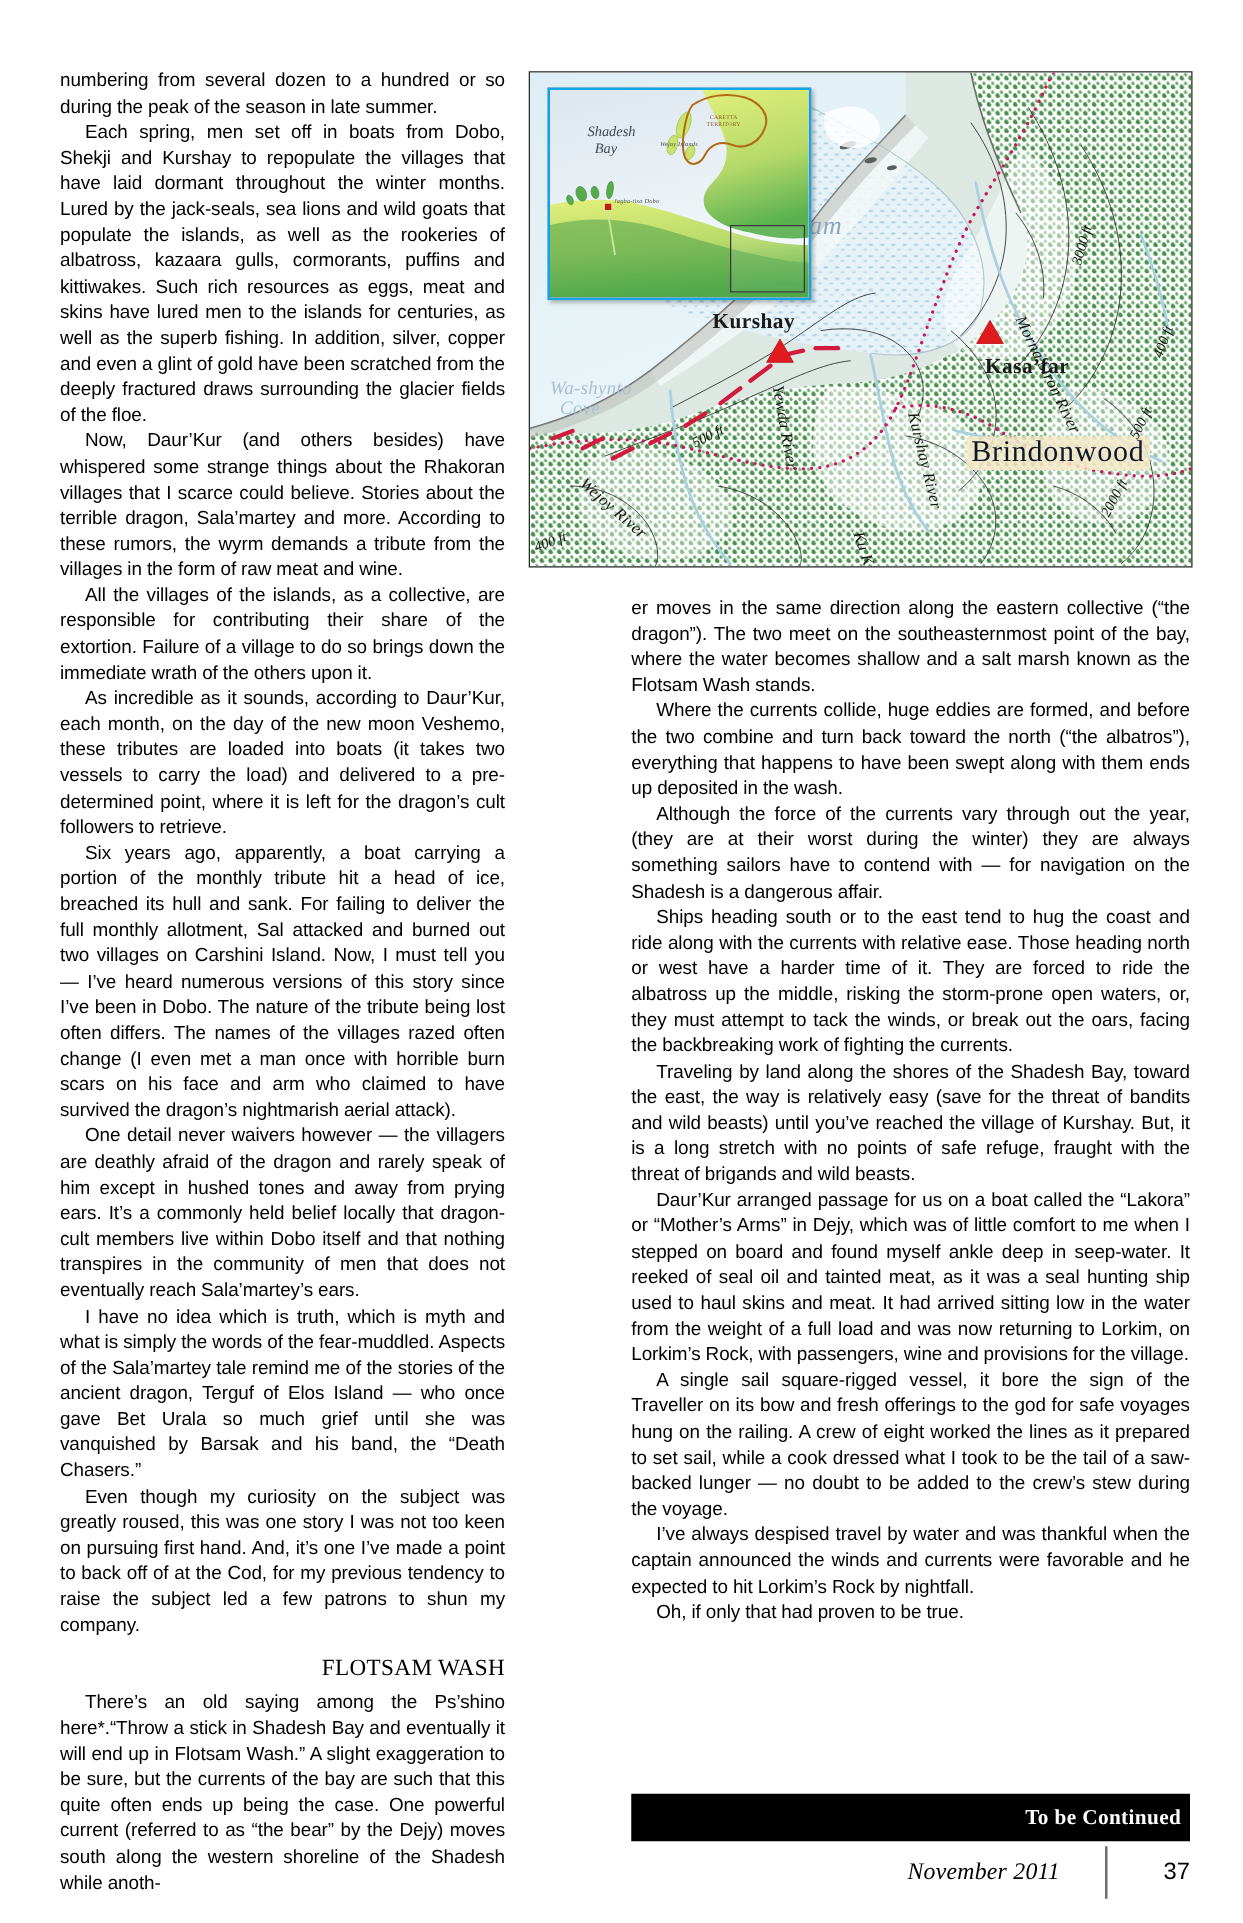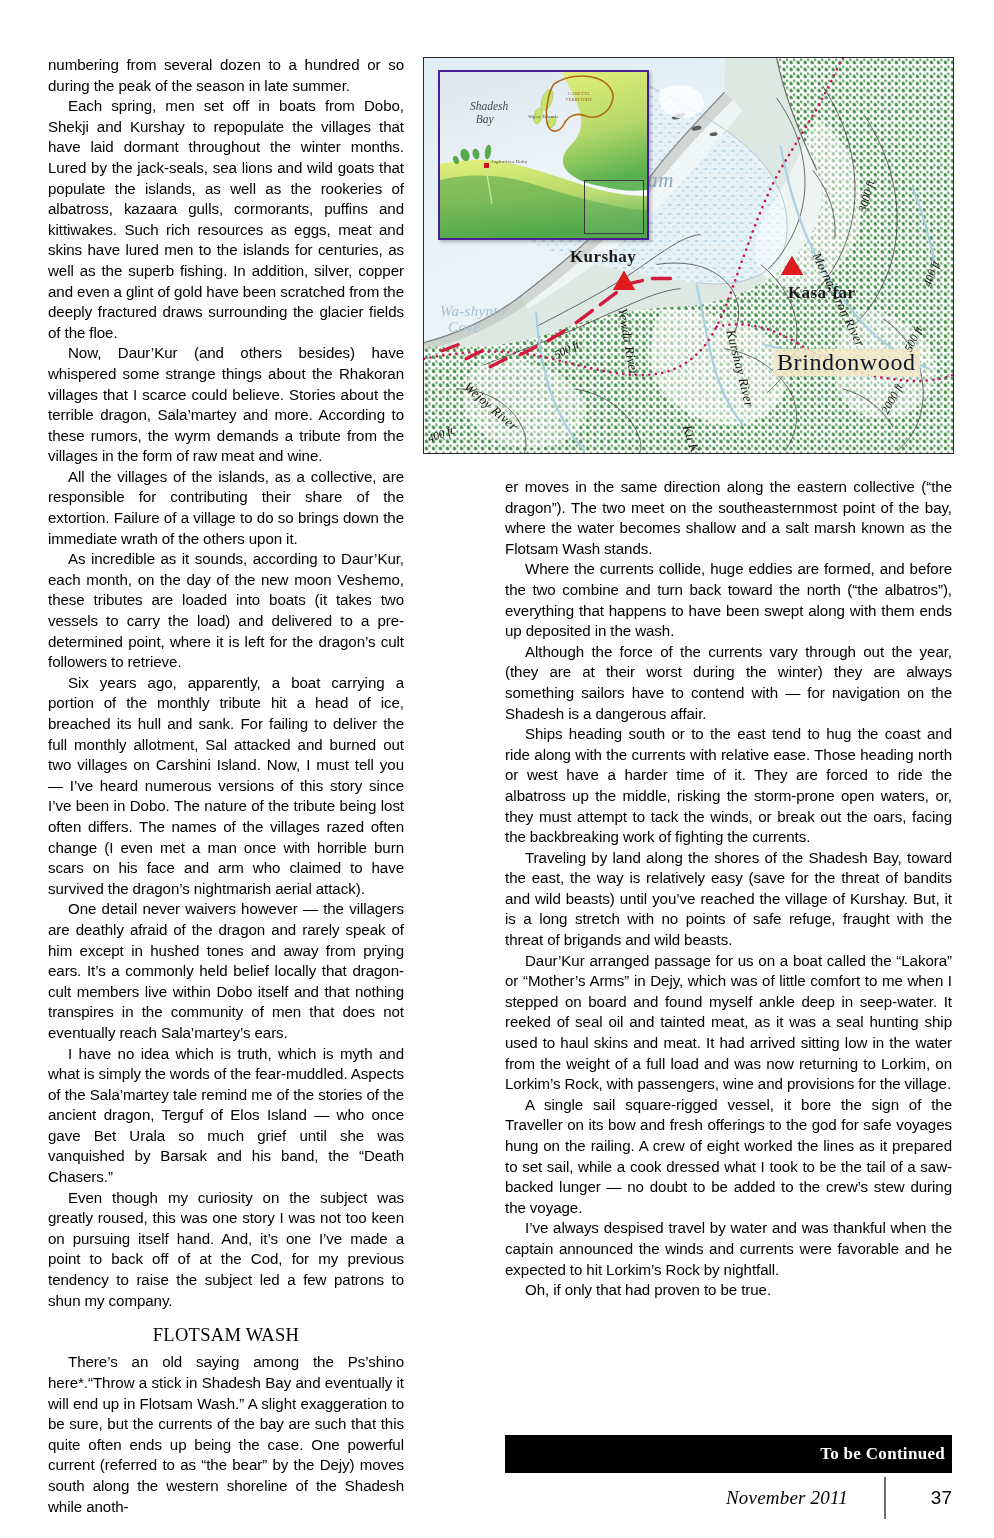--- a/index.html
+++ b/index.html
@@ -55,21 +55,21 @@
   }
 
   
   .sec-head {
     font-family: "Liberation Serif", serif;
     font-size: 18.5px;
     font-weight: 400;
     letter-spacing: 0.3px;
     margin: 12px 0 4px 0;
     text-indent: 0;
-    text-align: center;
+    text-align: right;
     font-variant: small-caps;
     text-transform: uppercase;
   }
 
   
   .map-fig {
     position: absolute;
     left: 423px;
     top: 57px;
     width: 531px;
@@ -168,21 +168,21 @@
     filter: drop-shadow(0 0 0.5px #5a0205);
   }
 
   
   .inset {
     position: absolute;
     left: 14px;
     top: 12px;
     width: 207px;
     height: 166px;
-    border: 2px solid #4c1d95;
+    border: 2px solid #0ea5e9;
     overflow: hidden;
     background: #fca5a5;
     box-shadow: 2px 2px 3px rgba(0,0,0,0.25);
   }
   .inset-sub {
     position: absolute;
     left: 144px;
     top: 108px;
     width: 58px;
     height: 52px;
@@ -248,21 +248,21 @@
 
   <div class="col col-left">
     <p class="noindent">numbering from several dozen to a hundred or so during the peak of the season in late summer.</p>
     <p>Each spring, men set off in boats from Dobo, Shekji and Kurshay to repopulate the villages that have laid dormant throughout the winter months. Lured by the jack-seals, sea lions and wild goats that populate the islands, as well as the rookeries of albatross, kazaara gulls, cormorants, puffins and kittiwakes. Such rich resources as eggs, meat and skins have lured men to the islands for centuries, as well as the superb fishing. In addition, silver, copper and even a glint of gold have been scratched from the deeply fractured draws surrounding the glacier fields of the floe.</p>
     <p>Now, Daur’Kur (and others besides) have whispered some strange things about the Rhakoran villages that I scarce could believe. Stories about the terrible dragon, Sala’martey and more. According to these rumors, the wyrm demands a tribute from the villages in the form of raw meat and wine.</p>
     <p>All the villages of the islands, as a collective, are responsible for contributing their share of the extortion. Failure of a village to do so brings down the immediate wrath of the others upon it.</p>
     <p>As incredible as it sounds, according to Daur’Kur, each month, on the day of the new moon Veshemo, these tributes are loaded into boats (it takes two vessels to carry the load) and delivered to a pre-determined point, where it is left for the dragon’s cult followers to retrieve.</p>
     <p>Six years ago, apparently,  a boat carrying a portion of the monthly tribute hit a head of ice, breached its hull and sank. For failing to deliver the full monthly allotment, Sal attacked and burned out two villages on Carshini Island. Now, I must tell you — I’ve heard numerous versions of this story since I’ve been in Dobo. The nature of the tribute being lost often differs. The names of the villages razed often change (I even met a man once with horrible burn scars on his face and arm who claimed to have survived the dragon’s nightmarish aerial attack).</p>
     <p>One detail never waivers however — the villagers are deathly afraid of the dragon and rarely speak of him except in hushed tones and away from prying ears. It’s a commonly held belief locally that dragon-cult members live within Dobo itself and that nothing transpires in the community of men that does not eventually reach Sala’martey’s ears.</p>
     <p>I have no idea which is truth, which is myth and what is simply the words of the fear-muddled. Aspects of the Sala’martey tale remind me of the stories of the ancient dragon, Terguf of Elos Island — who once gave Bet Urala so much grief until she was vanquished by Barsak and his band, the “Death Chasers.”</p>
-    <p>Even though my curiosity on the subject was greatly roused, this was one story I was not too keen on pursuing itself hand. And, it’s one I’ve made a point to back off of at the Cod, for my previous tendency to raise the subject led a few patrons to shun my company.</p>
+    <p>Even though my curiosity on the subject was greatly roused, this was one story I was not too keen on pursuing first hand. And, it’s one I’ve made a point to back off of at the Cod, for my previous tendency to raise the subject led a few patrons to shun my company.</p>
 
     <h2 class="sec-head">Flotsam Wash</h2>
 
     <p>There’s an old saying among the Ps’shino here*.“Throw a stick in Shadesh Bay and eventually it will end up in Flotsam Wash.” A slight exaggeration to be sure, but the currents of the bay are such that this quite often ends up being the case.  One powerful current (referred to as “the bear” by the Dejy) moves south along the western shoreline of the Shadesh while anoth-</p>
   </div>
 
   <div class="col col-right">
     <p class="noindent">er moves in the same direction along the eastern collective (“the dragon”). The two meet on the southeasternmost point of the bay, where the water becomes shallow and a salt marsh known as the Flotsam Wash stands.</p>
     <p>Where the currents collide, huge eddies are formed, and before the two combine and turn back toward the north (“the albatros”), everything that happens to have been swept along with them ends up deposited in the wash.</p>
     <p>Although the force of the currents vary through out the year, (they are at their worst during the winter) they are always something sailors have to contend with — for navigation on the Shadesh is a dangerous affair.</p>

